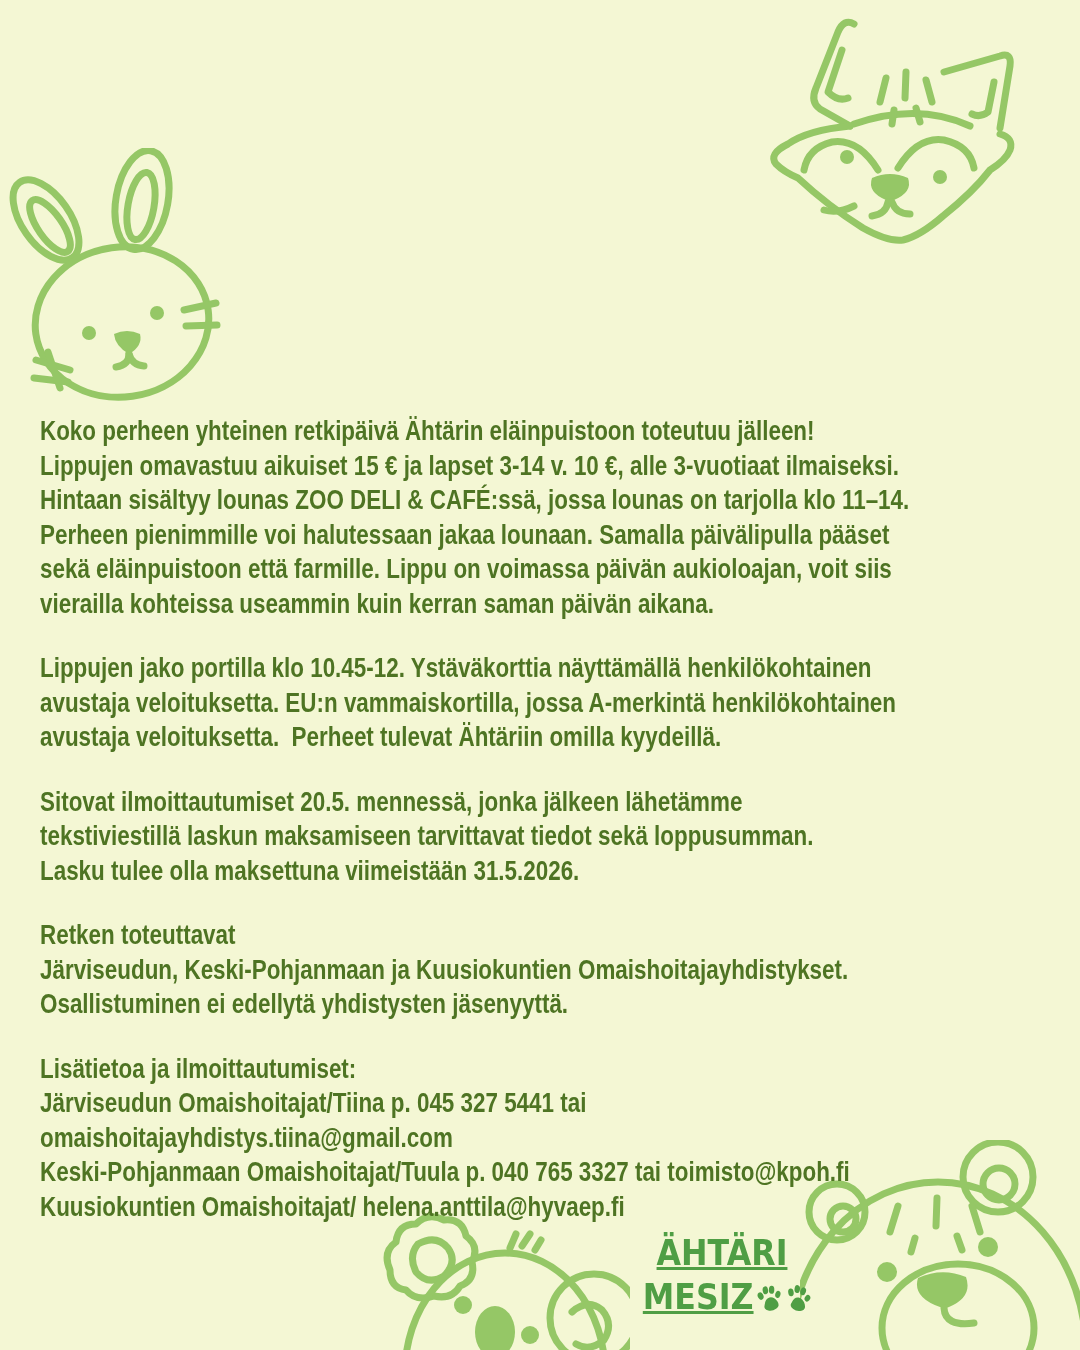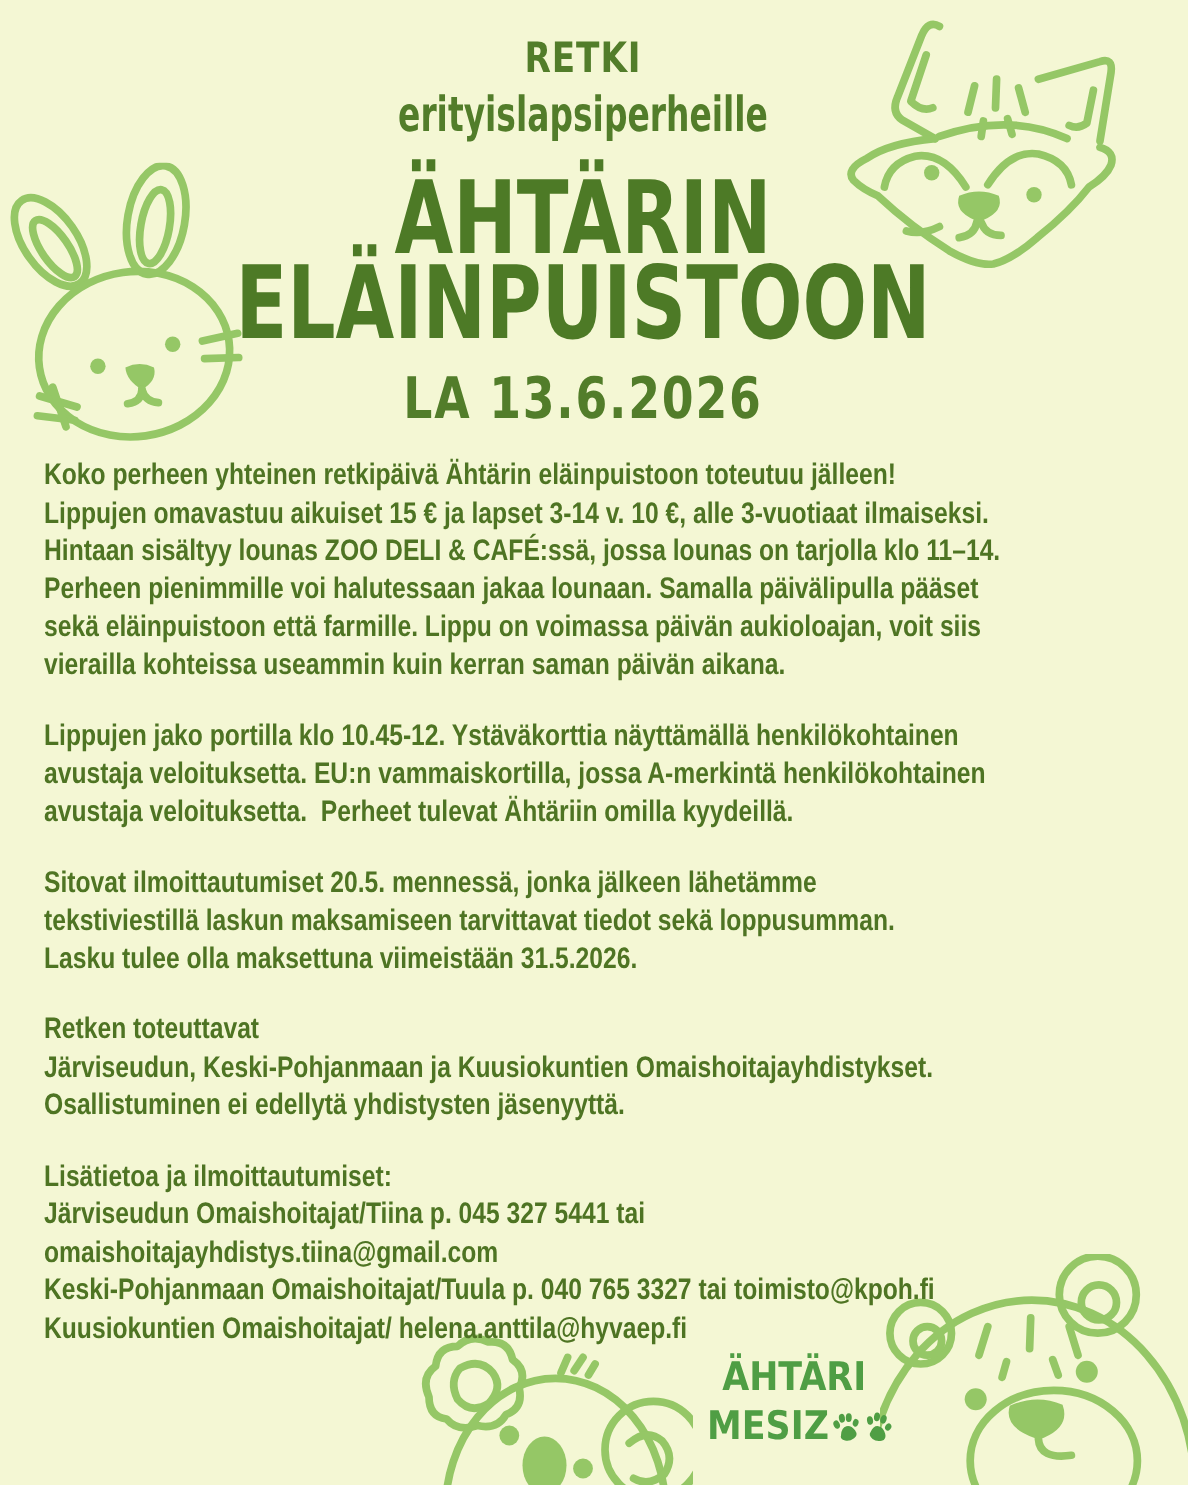--- a/index.html
+++ b/index.html
@@ -26,21 +26,21 @@
     transform:scaleX(.83); transform-origin:0 0;
     font-family:"Liberation Sans", sans-serif;
     color:#4e7423;
   }
   .para {
     font-size:27px; font-weight:700; line-height:34.5px;
     white-space:pre-line; margin:0 0 30px 0;
   }
 
   
-  .logo { position:absolute; left:632px; top:1232px; width:180px; text-align:center; color:#4f9e44; }
+  .logo { position:absolute; left:632px; top:1232px; width:180px; text-align:center; color:#4f9e44;text-decoration:underline; }
   .logo-line1 { font-size:36px; font-weight:800; line-height:42px; transform:scaleX(.88); }
   .logo-line2 { font-size:36px; font-weight:800; line-height:46px; transform:scaleX(.88); white-space:nowrap; }
   .paw { display:inline-block; vertical-align:-3px; margin-left:3px; }
   .paw.tilt-l { transform:rotate(-12deg); }
   .paw.tilt-r { transform:rotate(10deg); }
 </style>
 </head>
 <body>
 
 <div class="flyer">
@@ -118,27 +118,20 @@
       <path d="M137,58 L136,86"></path>
       <path d="M172,66 L180,92"></path>
       <path d="M115,98 L111,112"></path>
       <path d="M157,96 L162,110"></path>
       <ellipse cx="158" cy="188" rx="76" ry="64"></ellipse>
       <path d="M118,138 Q142,127 166,137 Q173,157 149,167 Q145,169 140,167 Q112,157 118,138 Z" fill="#95c766" stroke="none"></path>
       <path d="M144,168 Q145,187 174,183"></path>
     </svg>
   </div>
 
-  <header class="header">
-    <div class="kicker">RETKI</div>
-    <div class="subtitle">erityislapsiperheille</div>
-    <h1 class="title1">ÄHTÄRIN</h1>
-    <h1 class="title2">ELÄINPUISTOON</h1>
-    <div class="date">LA 13.6.2026</div>
-  </header>
 
   <main class="bodytext">
     <p class="para">Koko perheen yhteinen retkipäivä Ähtärin eläinpuistoon toteutuu jälleen!
 Lippujen omavastuu aikuiset 15 € ja lapset 3-14 v. 10 €, alle 3-vuotiaat ilmaiseksi.
 Hintaan sisältyy lounas ZOO DELI &amp; CAFÉ:ssä, jossa lounas on tarjolla klo 11–14.
 Perheen pienimmille voi halutessaan jakaa lounaan. Samalla päivälipulla pääset
 sekä eläinpuistoon että farmille. Lippu on voimassa päivän aukioloajan, voit siis
 vierailla kohteissa useammin kuin kerran saman päivän aikana.</p>
     <p class="para">Lippujen jako portilla klo 10.45-12. Ystäväkorttia näyttämällä henkilökohtainen
 avustaja veloituksetta. EU:n vammaiskortilla, jossa A-merkintä henkilökohtainen

